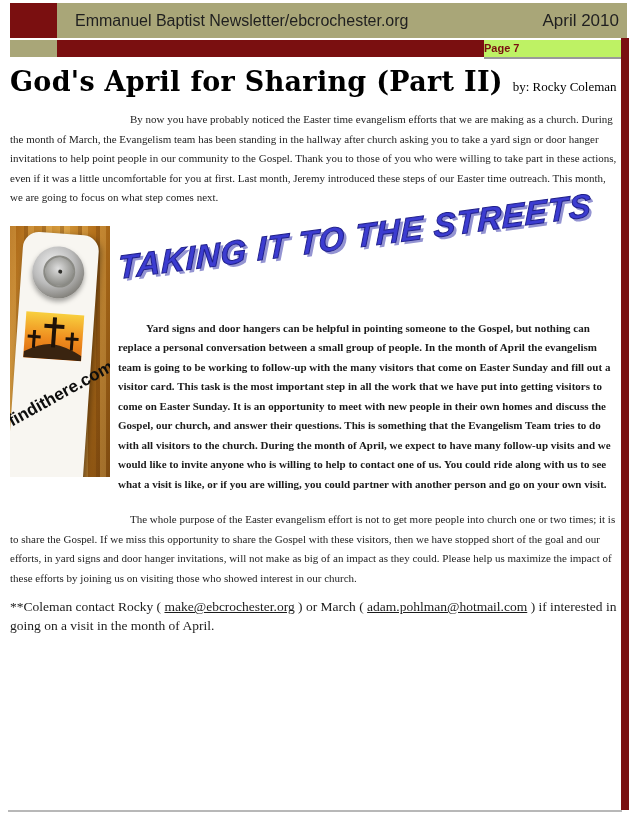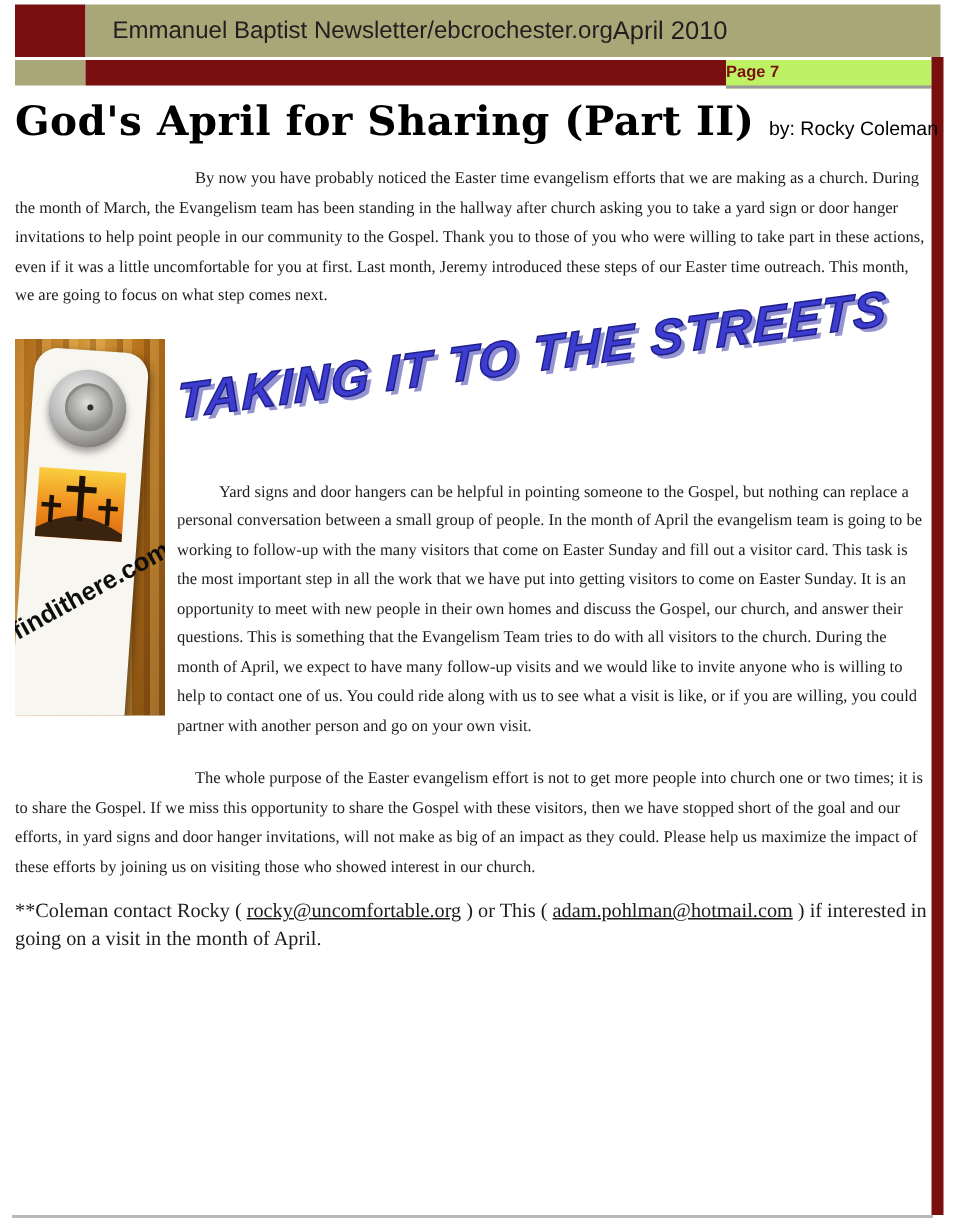--- a/index.html
+++ b/index.html
@@ -2,42 +2,42 @@
 <html><head>
 <meta charset="utf-8">
 <style>
   html,body { margin:0; padding:0; background:#fff; }
   .page { position:relative; width:639px; height:819px; background:#ffffff;
           font-family:"Liberation Serif", serif; color:#1c1c1c; overflow:hidden; }
 
   
   .hdr-maroon-block { position:absolute; left:10px; top:3px; width:47px; height:35px; background:#7a0f10; }
   .hdr-tan-bar { position:absolute; left:57px; top:3px; width:570px; height:35px; background:#a9a678;
-                 display:flex; align-items:center; 
+                 display:flex; align-items:center; justify-content:space-between;
                  font-family:"Liberation Sans", sans-serif; }
   .hdr-title { margin-left:18px; font-size:16px; color:#1f1f1f; }
-  .hdr-date  { margin-right:36px; font-size:17px; color:#1f1f1f; }
+  .hdr-date  { margin-right:8px; font-size:17px; color:#1f1f1f; }
   .hdr-tan-block  { position:absolute; left:10px; top:40px; width:47px; height:17px; background:#a9a678; }
   .hdr-maroon-bar { position:absolute; left:57px; top:40px; width:427px; height:17px; background:#7a0f10; }
   .page-box { position:absolute; left:484px; top:40px; width:137px; height:17px; background:#bef264;
               border-bottom:2px solid #9a9a9a; 
               font:700 11px/17px "Liberation Sans", sans-serif; color:#7a0f10; }
   .right-strip { position:absolute; left:621px; top:38px; width:8px; height:772px; background:#7a0f10; }
   .bottom-line { position:absolute; left:8px; top:810px; width:614px; height:2px; background:#b8b8b8; }
 
   
   .content { position:absolute; left:10px; top:66px; width:610px; }
   .title { margin:0; font-family:"DejaVu Serif", serif; font-size:27px; font-weight:700;
            letter-spacing:0.3px; color:#000; white-space:nowrap; }
-  .byline { font-family:Liberation Sans, sans-serif; font-size:13px; font-weight:400; letter-spacing:0; }
+  .byline { font-family:Liberation Serif, serif; font-size:13px; font-weight:400; letter-spacing:0; }
   p { margin:0; font-size:11px; line-height:19.5px; }
   .p1 { margin-top:13px; text-indent:120px; }
   .media { margin-top:11px; }
   .media::after { content:""; display:block; clear:both; }
-  .p2 { text-indent:28px; }
+  .p2 { text-indent:28px;font-weight:bold; }
   .p3 { margin-top:16px; text-indent:120px; }
 
   
   .wordart-wrap { height:100px; padding-left:20px; padding-top:30px; box-sizing:border-box; }
   .wordart { display:inline-block; transform:rotate(-7.5deg) skewX(-8deg); transform-origin:left bottom;
              font:italic 700 33px "Liberation Sans", sans-serif; color:#3c3cd0; letter-spacing:1px;
              -webkit-text-stroke:1px #1f1f8a;
              text-shadow:3px 3px 0 #9494d2; white-space:nowrap; }
 
   
@@ -115,16 +115,16 @@
 
       <div class="wordart-wrap">
         <span class="wordart">TAKING IT TO THE STREETS</span>
       </div>
 
       <p class="p2">Yard signs and door hangers can be helpful in pointing someone to the Gospel, but nothing can replace a personal conversation between a small group of people. In the month of April the evangelism team is going to be working to follow-up with the many visitors that come on Easter Sunday and fill out a visitor card. This task is the most important step in all the work that we have put into getting visitors to come on Easter Sunday. It is an opportunity to meet with new people in their own homes and discuss the Gospel, our church, and answer their questions. This is something that the Evangelism Team tries to do with all visitors to the church. During the month of April, we expect to have many follow-up visits and we would like to invite anyone who is willing to help to contact one of us. You could ride along with us to see what a visit is like, or if you are willing, you could partner with another person and go on your own visit.</p>
     </div>
 
     <p class="p3">The whole purpose of the Easter evangelism effort is not to get more people into church one or two times; it is to share the Gospel.  If we miss this opportunity to share the Gospel with these visitors, then we have stopped short of the goal and our efforts, in yard signs and door hanger invitations, will not make as big of an impact as they could.  Please help us maximize the impact of these efforts by joining us on visiting those who showed interest in our church.</p>
 
-    <p class="footnote"><span>**Coleman contact Rocky ( </span><span class="email">rocky@uncomfortable.org</span><span> ) or This ( </span><span class="email">adam.pohlman@hotmail.com</span><span> ) if interested in going on a visit in the month of April.</span></p>
+    <p class="footnote"><span>**Coleman contact Rocky ( </span><span class="email">make@ebcrochester.org</span><span> ) or March ( </span><span class="email">adam.pohlman@hotmail.com</span><span> ) if interested in going on a visit in the month of April.</span></p>
   </div>
 
 </div>
 
 </body></html>

